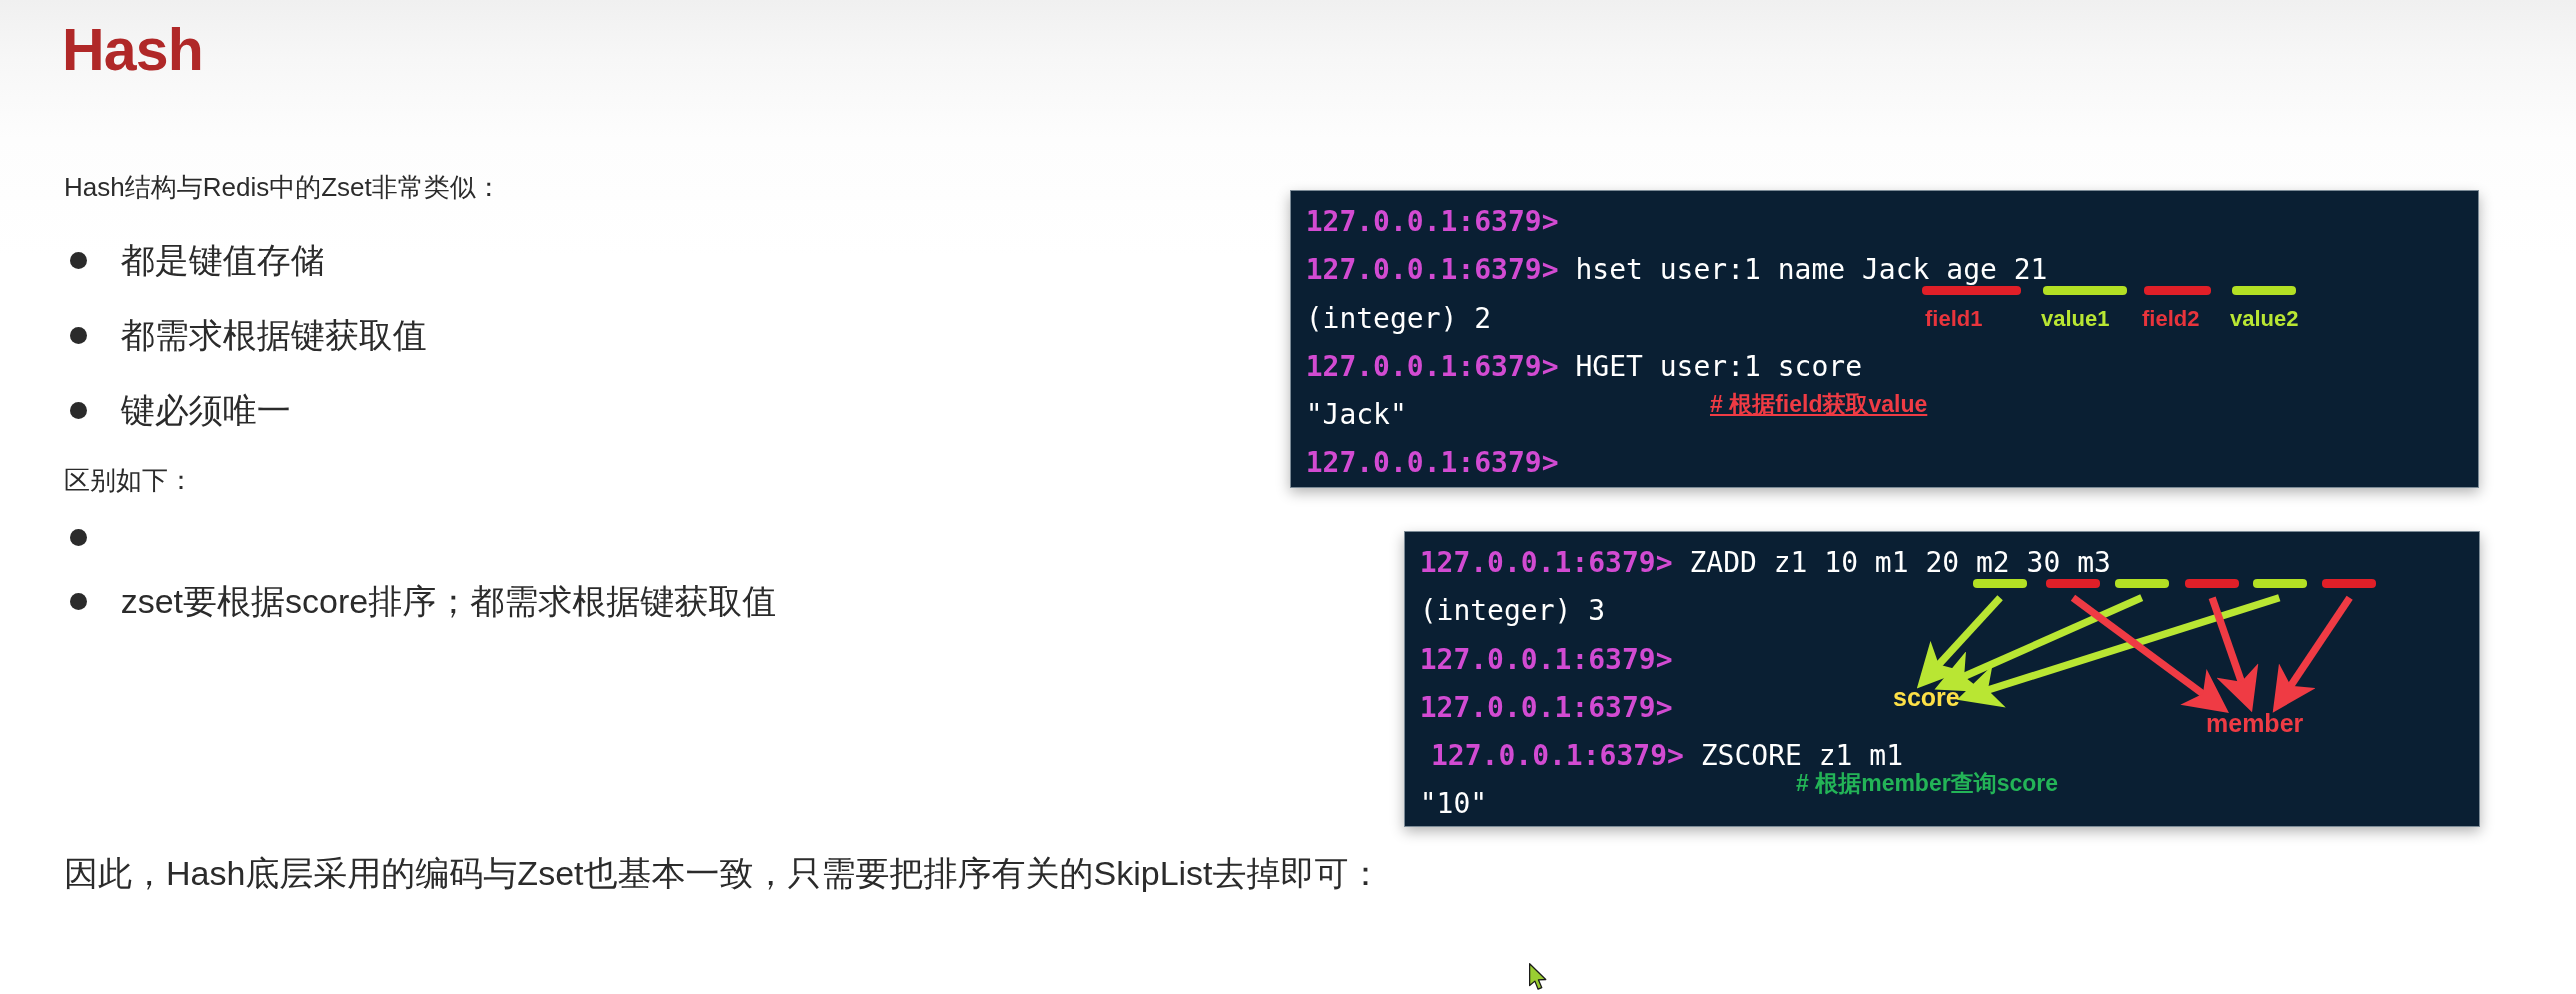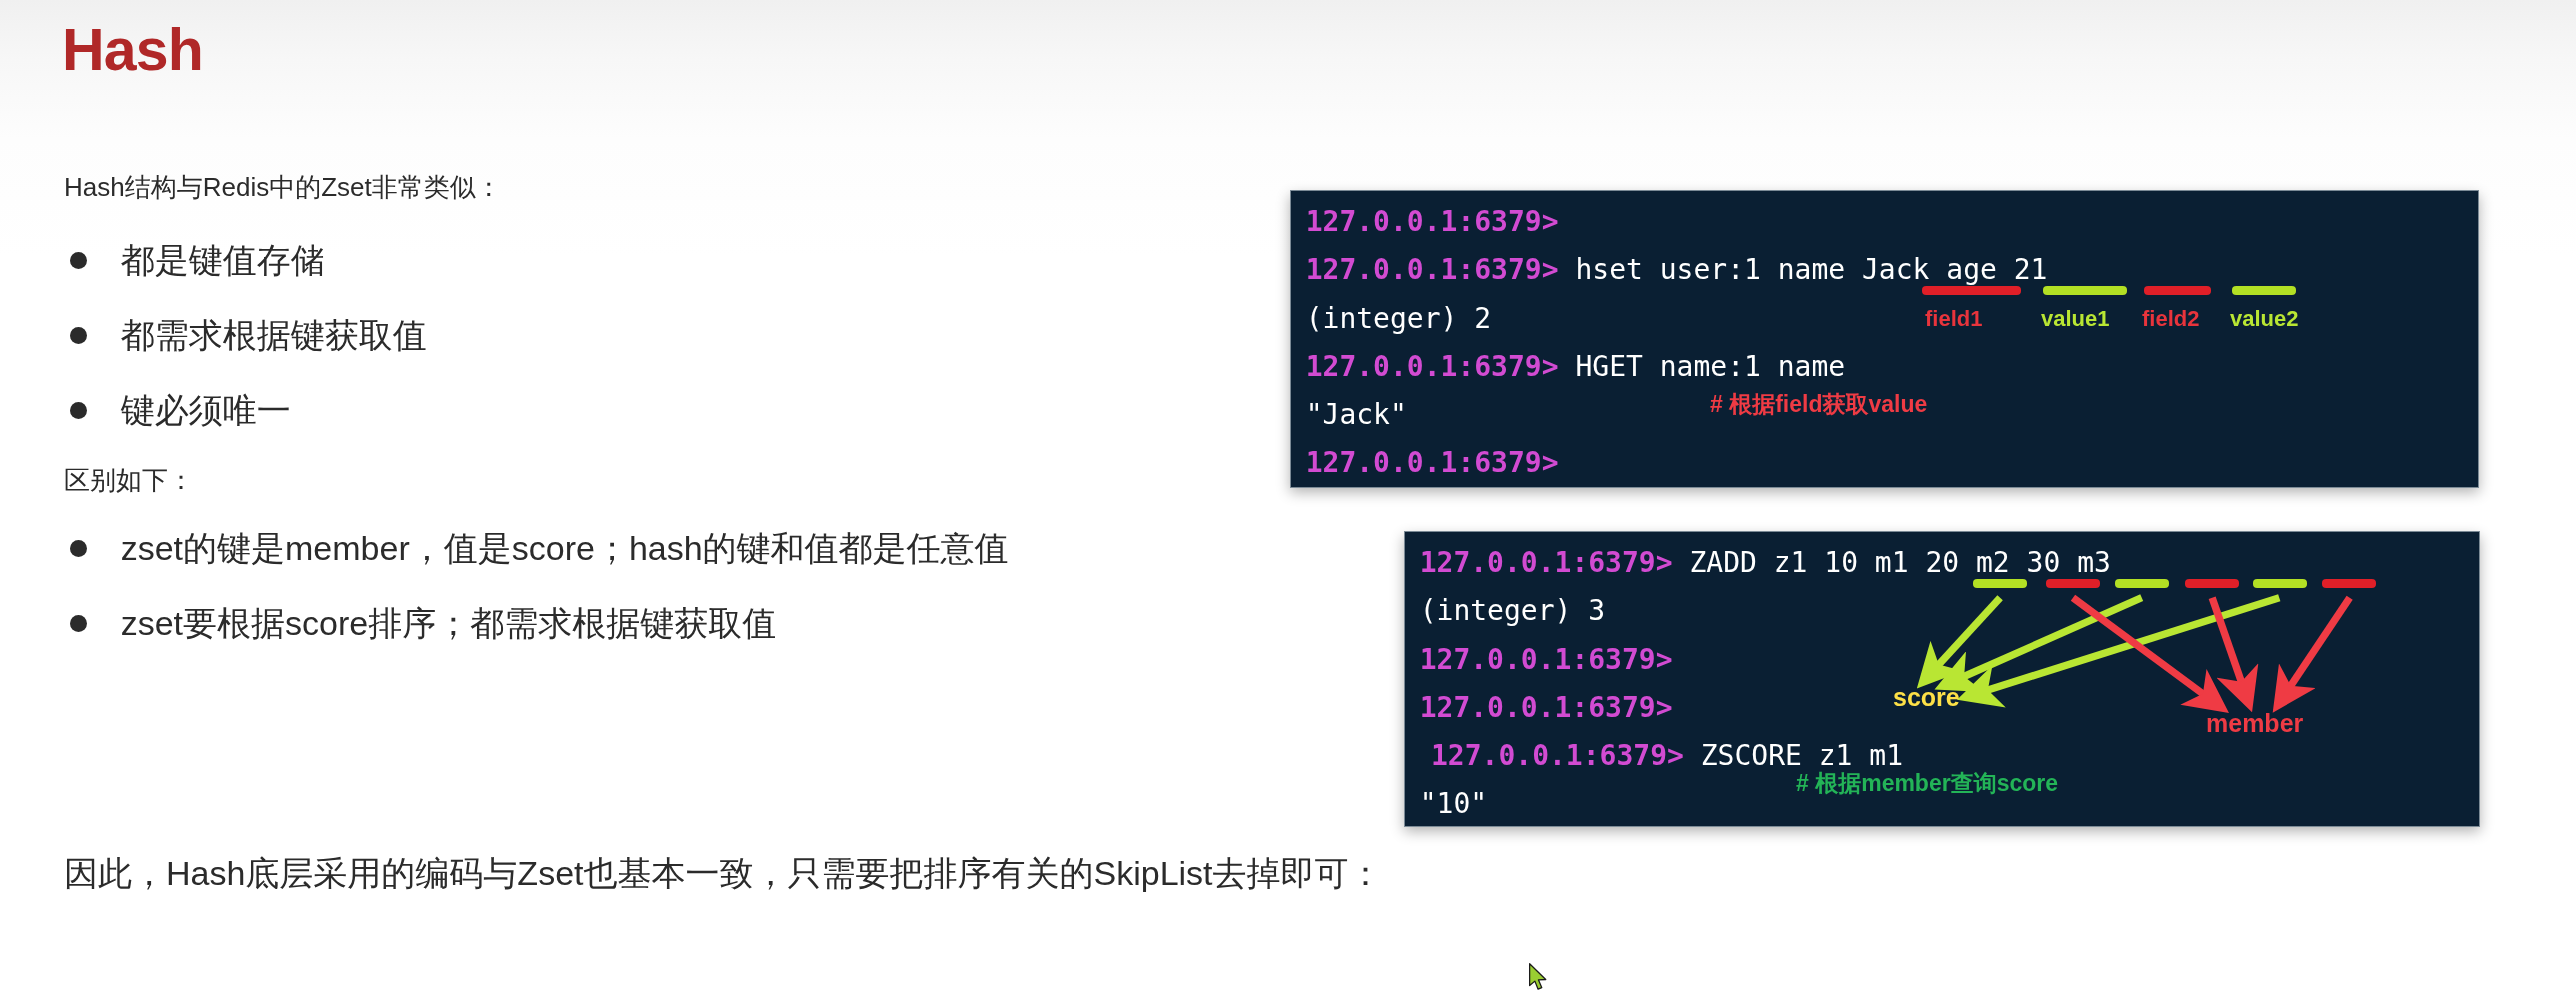--- a/index.html
+++ b/index.html
@@ -163,56 +163,55 @@
   </div>
   <div class="bullet-row">
     <span class="bullet-dot"></span>
     <span class="bullet-text">键必须唯一</span>
   </div>
 
   <div class="para p-diff">区别如下：</div>
 
   <div class="bullet-row">
     <span class="bullet-dot"></span>
-    <span class="bullet-text">zset的键是member，值是score；hash的键和值都是任意值</span>
   </div>
   <div class="bullet-row">
     <span class="bullet-dot"></span>
     <span class="bullet-text">zset要根据score排序；都需求根据键获取值</span>
   </div>
 </div>
 
 <div id="final-line">因此，Hash底层采用的编码与Zset也基本一致，只需要把排序有关的SkipList去掉即可：</div>
 
 <div class="terminal" id="terminal-hset">
   <div class="term-inner">
 
     <div class="tline" style="position:absolute; left:14.7px; top:13px;"><span class="prompt">127.0.0.1:6379&gt;</span><span class="cmd"></span></div>
 
     <div class="tline" style="position:absolute; left:14.7px; top:61px;"><span class="prompt">127.0.0.1:6379&gt;</span><span class="cmd"> hset user:1 name Jack age 21</span></div>
 
     <div class="tline" style="position:absolute; left:14.7px; top:110px;"><span class="cmd">(integer) 2</span></div>
 
-    <div class="tline" style="position:absolute; left:14.7px; top:158px;"><span class="prompt">127.0.0.1:6379&gt;</span><span class="cmd"> HGET name:1 name</span></div>
+    <div class="tline" style="position:absolute; left:14.7px; top:158px;"><span class="prompt">127.0.0.1:6379&gt;</span><span class="cmd"> HGET user:1 score</span></div>
 
     <div class="tline" style="position:absolute; left:14.7px; top:206px;"><span class="cmd">"Jack"</span></div>
 
     <div class="tline" style="position:absolute; left:14.7px; top:254px;"><span class="prompt">127.0.0.1:6379&gt;</span><span class="cmd"></span></div>
 
     <span class="ul-bar ul-red" style="left:631px;  top:95px; width:99px;"></span>
     <span class="ul-bar ul-green" style="left:752px;  top:95px; width:84px;"></span>
     <span class="ul-bar ul-red" style="left:853px; top:95px; width:67px;"></span>
     <span class="ul-bar ul-green" style="left:941px; top:95px; width:64px;"></span>
 
     <span class="lbl lbl-red" style="left:634px;  top:110px;">field1</span>
     <span class="lbl lbl-green" style="left:750px;  top:110px;">value1</span>
     <span class="lbl lbl-red" style="left:851px; top:110px;">field2</span>
     <span class="lbl lbl-green" style="left:939px; top:110px;">value2</span>
 
-    <span class="comment comment-red" style="left:419px; top:196px;"># 根据field获取value</span>
+    <span class="comment comment-red" style="left:419px; top:196px;text-decoration:underline;"># 根据field获取value</span>
   </div>
 </div>
 
 <div class="terminal" id="terminal-zadd">
   <div class="term-inner">
 
     <div class="tline" style="position:absolute; left:14.7px; top:13px;"><span class="prompt">127.0.0.1:6379&gt;</span><span class="cmd"> ZADD z1 10 m1 20 m2 30 m3</span></div>
 
     <div class="tline" style="position:absolute; left:14.7px; top:61px;"><span class="cmd">(integer) 3</span></div>
 

